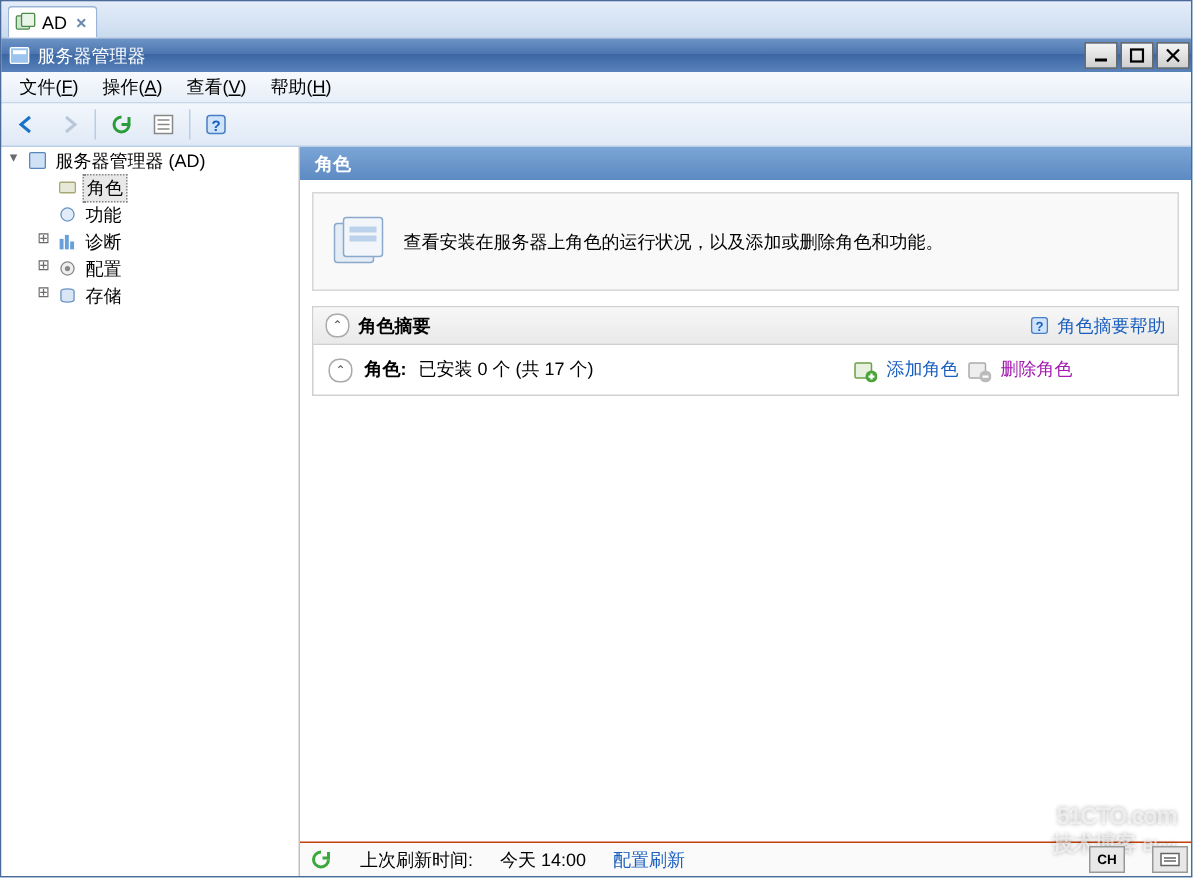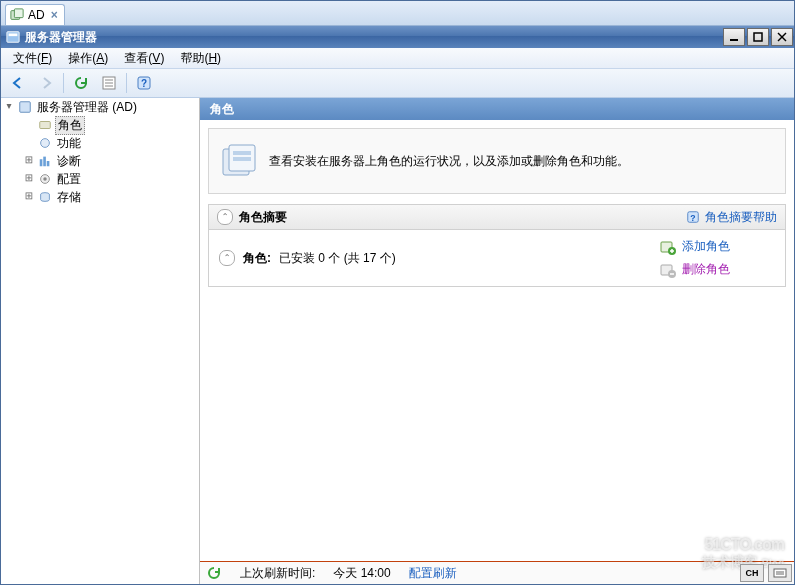--- a/index.html
+++ b/index.html
@@ -52,21 +52,21 @@
 
   
   .titlebar {
     height: 22px;
     background: linear-gradient(#6d93c6,#4c76b0 45%,#3b66a3 46%,#5a83bb);
     color: #fff;
     display: flex;
     align-items: center;
     padding-left: 4px;
     font-size: 12px;
-    font-weight: bold;
+    font-weight: normal;
   }
   .titlebar .title-icon {
     width:16px;height:16px;margin-right:4px;
     display:flex;align-items:center;justify-content:center;
   }
   .titlebar .spacer { flex:1; }
   .win-buttons { display:flex; }
   .win-btn {
     width:22px;height:18px;
     margin:2px 1px;
@@ -201,21 +201,21 @@
     font-size:8px;color:#555;background:#fff;
     line-height:8px;
   }
   .help-link { color:#1a5fbf; cursor:default; }
   .panel-body {
     padding:8px 10px;
     display:flex;
     justify-content:space-between;
   }
   .panel-body .left-col { display:flex;align-items:center;gap:8px; }
-  .panel-body .right-col { display:flex;flex-direction:column;gap:6px;margin-right:45px; }
+  .panel-body .right-col { display:flex;flex-direction:row;gap:6px;margin-right:60px; }
   .action-link { display:flex;align-items:center;gap:6px;color:#1a5fbf;cursor:default; }
   .action-link.disabled { color:#a21caf; }
   .sm-icon { width:16px;height:16px;display:flex;align-items:center;justify-content:center; }
 
   
   .statusbar {
     height:22px;
     border-top:1px solid #c2410c;
     background:#fafafa;
     display:flex;align-items:center;
@@ -234,21 +234,21 @@
     pointer-events:none;
     text-shadow:0 0 3px rgba(0,0,0,.3);
   }
   .watermark .big { font-size:16px;font-weight:bold;letter-spacing:-1px; }
   .watermark .small { font-size:14px;font-weight:bold; }
 
   
   .imebar {
     position:absolute;
     right:2px;bottom:2px;
-    display:flex;gap:4px;
+    display:flex;gap:18px;
   }
   .imebar .cell {
     width:22px;height:16px;background:#e8e8e8;border:1px solid #999;
     font-size:9px;display:flex;align-items:center;justify-content:center;
     font-weight:bold;
   }
 
 </style>
 </head>
 <body>

